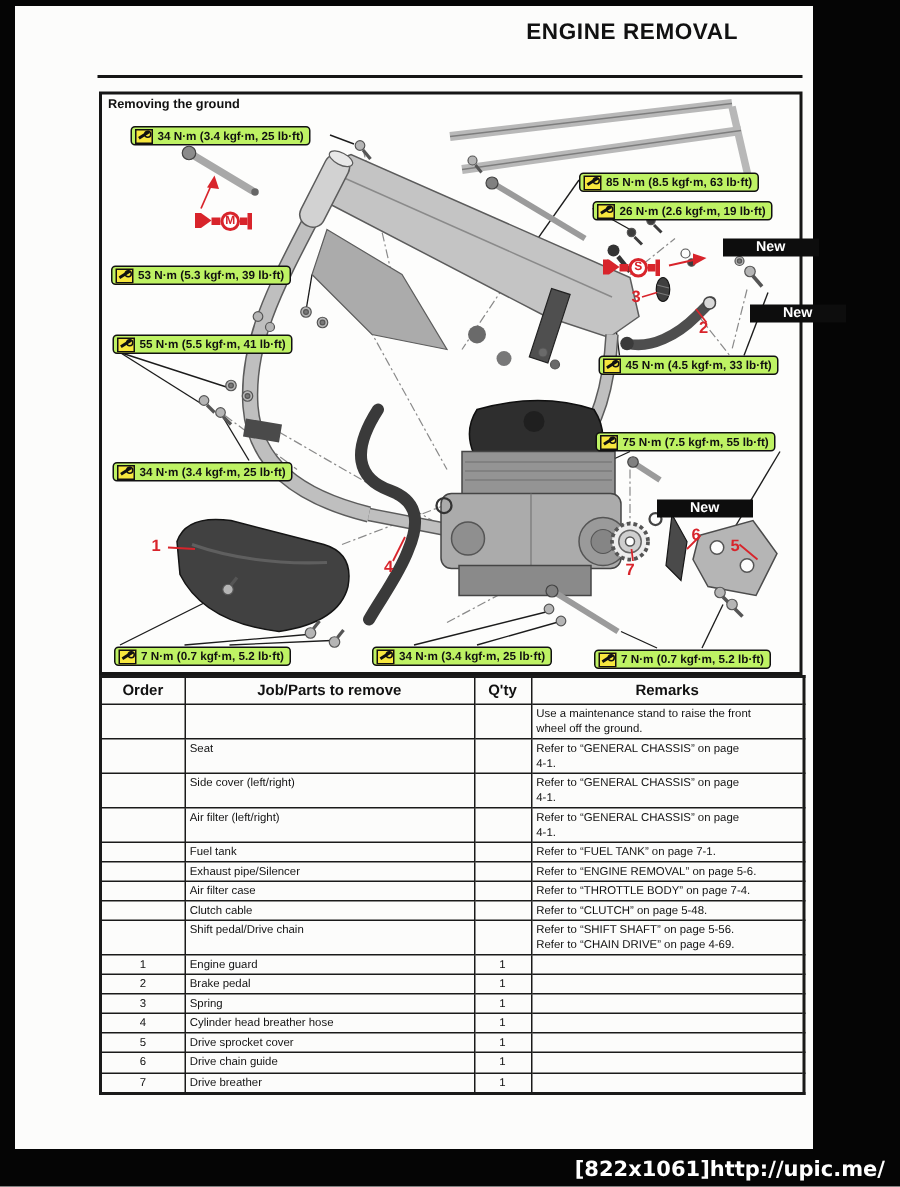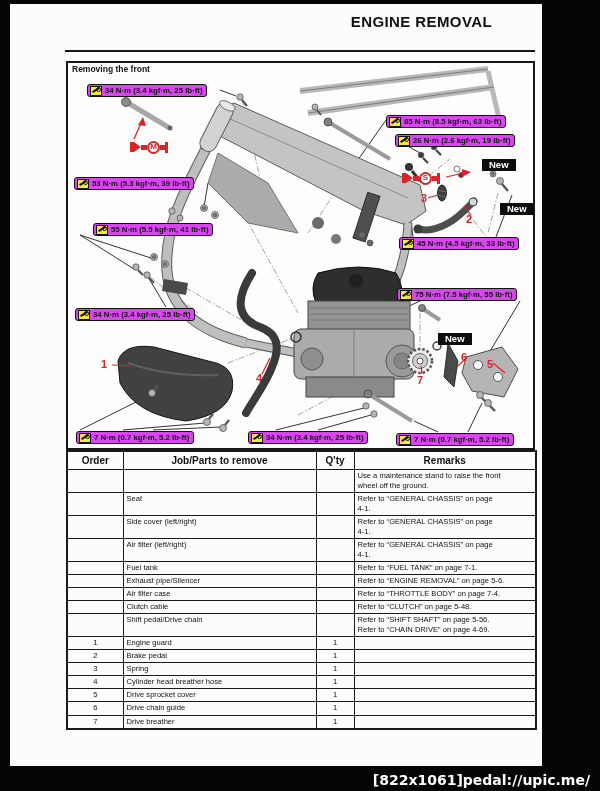--- a/index.html
+++ b/index.html
@@ -26,40 +26,40 @@
   }
   .diagram-heading{
     position:absolute;left:4px;top:1px;font-size:8.5px;font-weight:bold;color:#111;z-index:4;
   }
   .diagram-inner{position:absolute;inset:0;}
   .diagram-inner svg{position:absolute;left:0;top:0;z-index:1;}
 
   
   .tq{
     position:absolute;display:flex;align-items:center;z-index:3;
-    background:#d946ef;border:1px solid #111;border-radius:3px;
+    background:#bef264;border:1px solid #111;border-radius:3px;
     height:13px;padding:0 4px 0 2px;box-sizing:border-box;
   }
   .tq-icon{
     width:10px;height:8px;border:1px solid #111;margin-right:3px;
     position:relative;flex:0 0 auto;background:#f7e73e;
   }
   .tq-icon::before{
     content:"";position:absolute;left:.5px;top:2.5px;width:8px;height:2px;
     background:#111;transform:rotate(-32deg);
   }
   .tq-icon::after{
     content:"";position:absolute;right:.5px;top:.5px;width:3px;height:3px;
     border:1px solid #111;border-radius:50%;
   }
   .tq-text{font-size:7.8px;font-weight:bold;color:#111;white-space:nowrap;line-height:1;}
 
   .new-badge{
     position:absolute;z-index:3;background:#0d0d0d;color:#fff;
-    font-size:9.5px;font-weight:bold;line-height:12px;padding:0 7px;
+    font-size:9.5px;font-weight:bold;line-height:12px;padding:0 22px;
   }
   .pnum{
     position:absolute;z-index:3;color:#d8242b;font-size:11px;font-weight:bold;line-height:1;
   }
   
   .lube{position:absolute;z-index:3;display:flex;align-items:center;height:14px;}
   .lube-capL{width:4px;height:10px;background:#d8242b;}
   .lube-tri{width:0;height:0;border-top:5px solid transparent;border-bottom:5px solid transparent;border-left:7px solid #d8242b;}
   .lube-bar{width:6px;height:5px;background:#d8242b;}
   .lube-bar2{width:5px;height:5px;background:#d8242b;}
@@ -93,21 +93,21 @@
 </style>
 </head>
 <body>
 
 <div class="page">
 
   <div class="page-title">ENGINE REMOVAL</div>
   <div class="title-rule"></div>
 
   <div class="diagram-box">
-    <div class="diagram-heading">Removing the front</div>
+    <div class="diagram-heading">Removing the ground</div>
 
     <div class="diagram-inner">
       <svg width="465" height="385" viewBox="0 0 465 385">
 
         <g stroke="#8a8a8a" stroke-width="0.8" stroke-dasharray="6 2 1.5 2" fill="none">
           <path d="M174,36 L200,150"></path>
           <path d="M268,128 L240,170"></path>
           <path d="M352,120 L382,96"></path>
           <path d="M150,105 L230,250"></path>
           <path d="M118,225 L300,330"></path>
@@ -290,21 +290,21 @@
           <span class="tq-text">85 N·m (8.5 kgf·m, 63 lb·ft)</span>
         </div>
       <div class="tq" style="left:327px;top:71px">
           <span class="tq-icon"></span>
           <span class="tq-text">26 N·m (2.6 kgf·m, 19 lb·ft)</span>
         </div>
       <div class="tq" style="left:6px;top:114px">
           <span class="tq-icon"></span>
           <span class="tq-text">53 N·m (5.3 kgf·m, 39 lb·ft)</span>
         </div>
-      <div class="tq" style="left:25px;top:160px">
+      <div class="tq" style="left:7px;top:160px">
           <span class="tq-icon"></span>
           <span class="tq-text">55 N·m (5.5 kgf·m, 41 lb·ft)</span>
         </div>
       <div class="tq" style="left:331px;top:174px">
           <span class="tq-icon"></span>
           <span class="tq-text">45 N·m (4.5 kgf·m, 33 lb·ft)</span>
         </div>
       <div class="tq" style="left:329px;top:225px">
           <span class="tq-icon"></span>
           <span class="tq-text">75 N·m (7.5 kgf·m, 55 lb·ft)</span>
@@ -472,13 +472,13 @@
           <td class="c-order">7</td>
           <td class="c-job">Drive breather</td>
           <td class="c-qty">1</td>
           <td class="c-remarks"></td>
         </tr>
       </tbody>
   </table>
 
 </div>
 
-<div class="watermark">[822x1061]pedal://upic.me/</div>
+<div class="watermark">[822x1061]http://upic.me/</div>
 
 </body></html>

